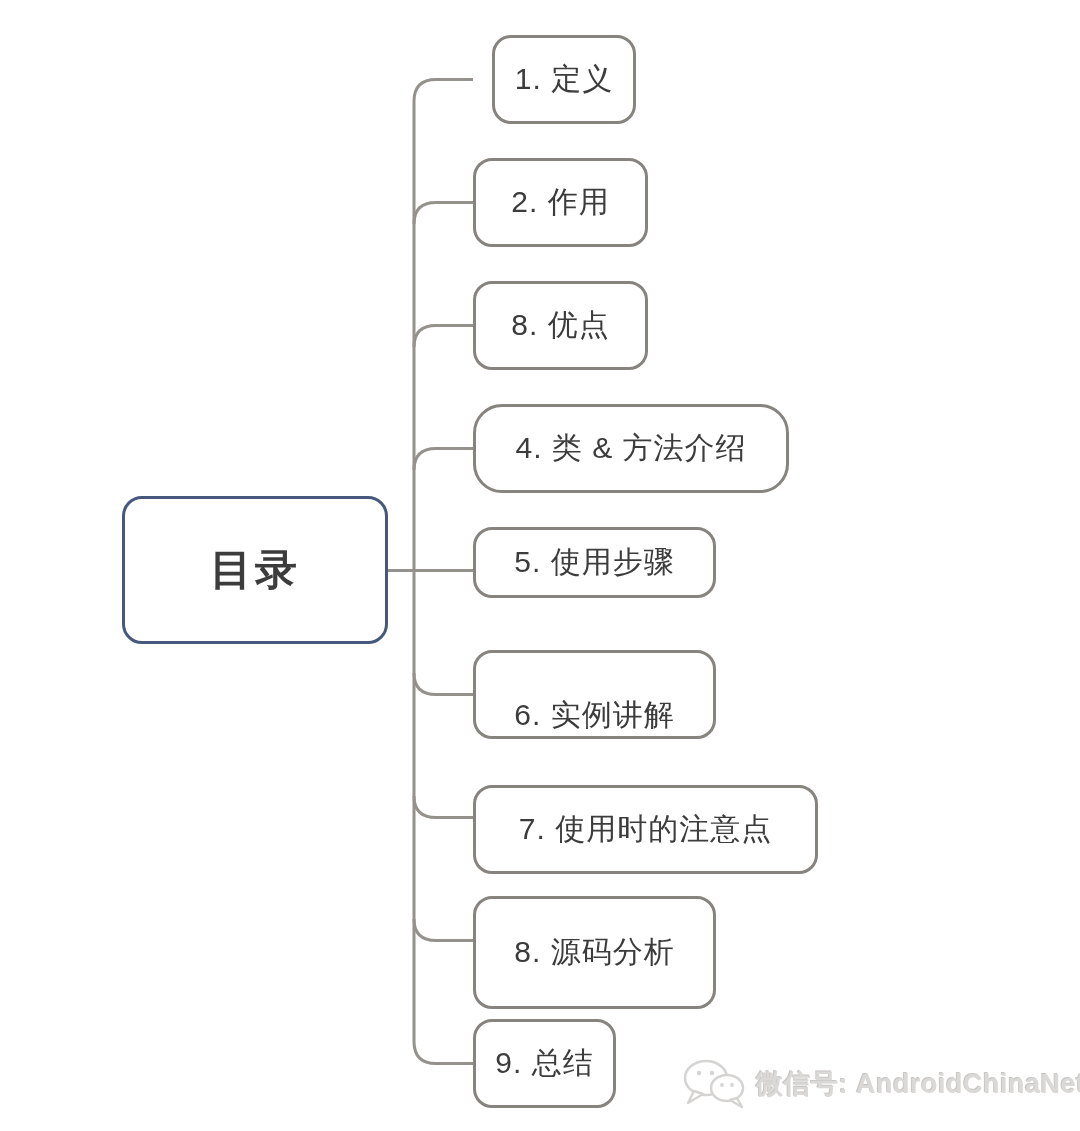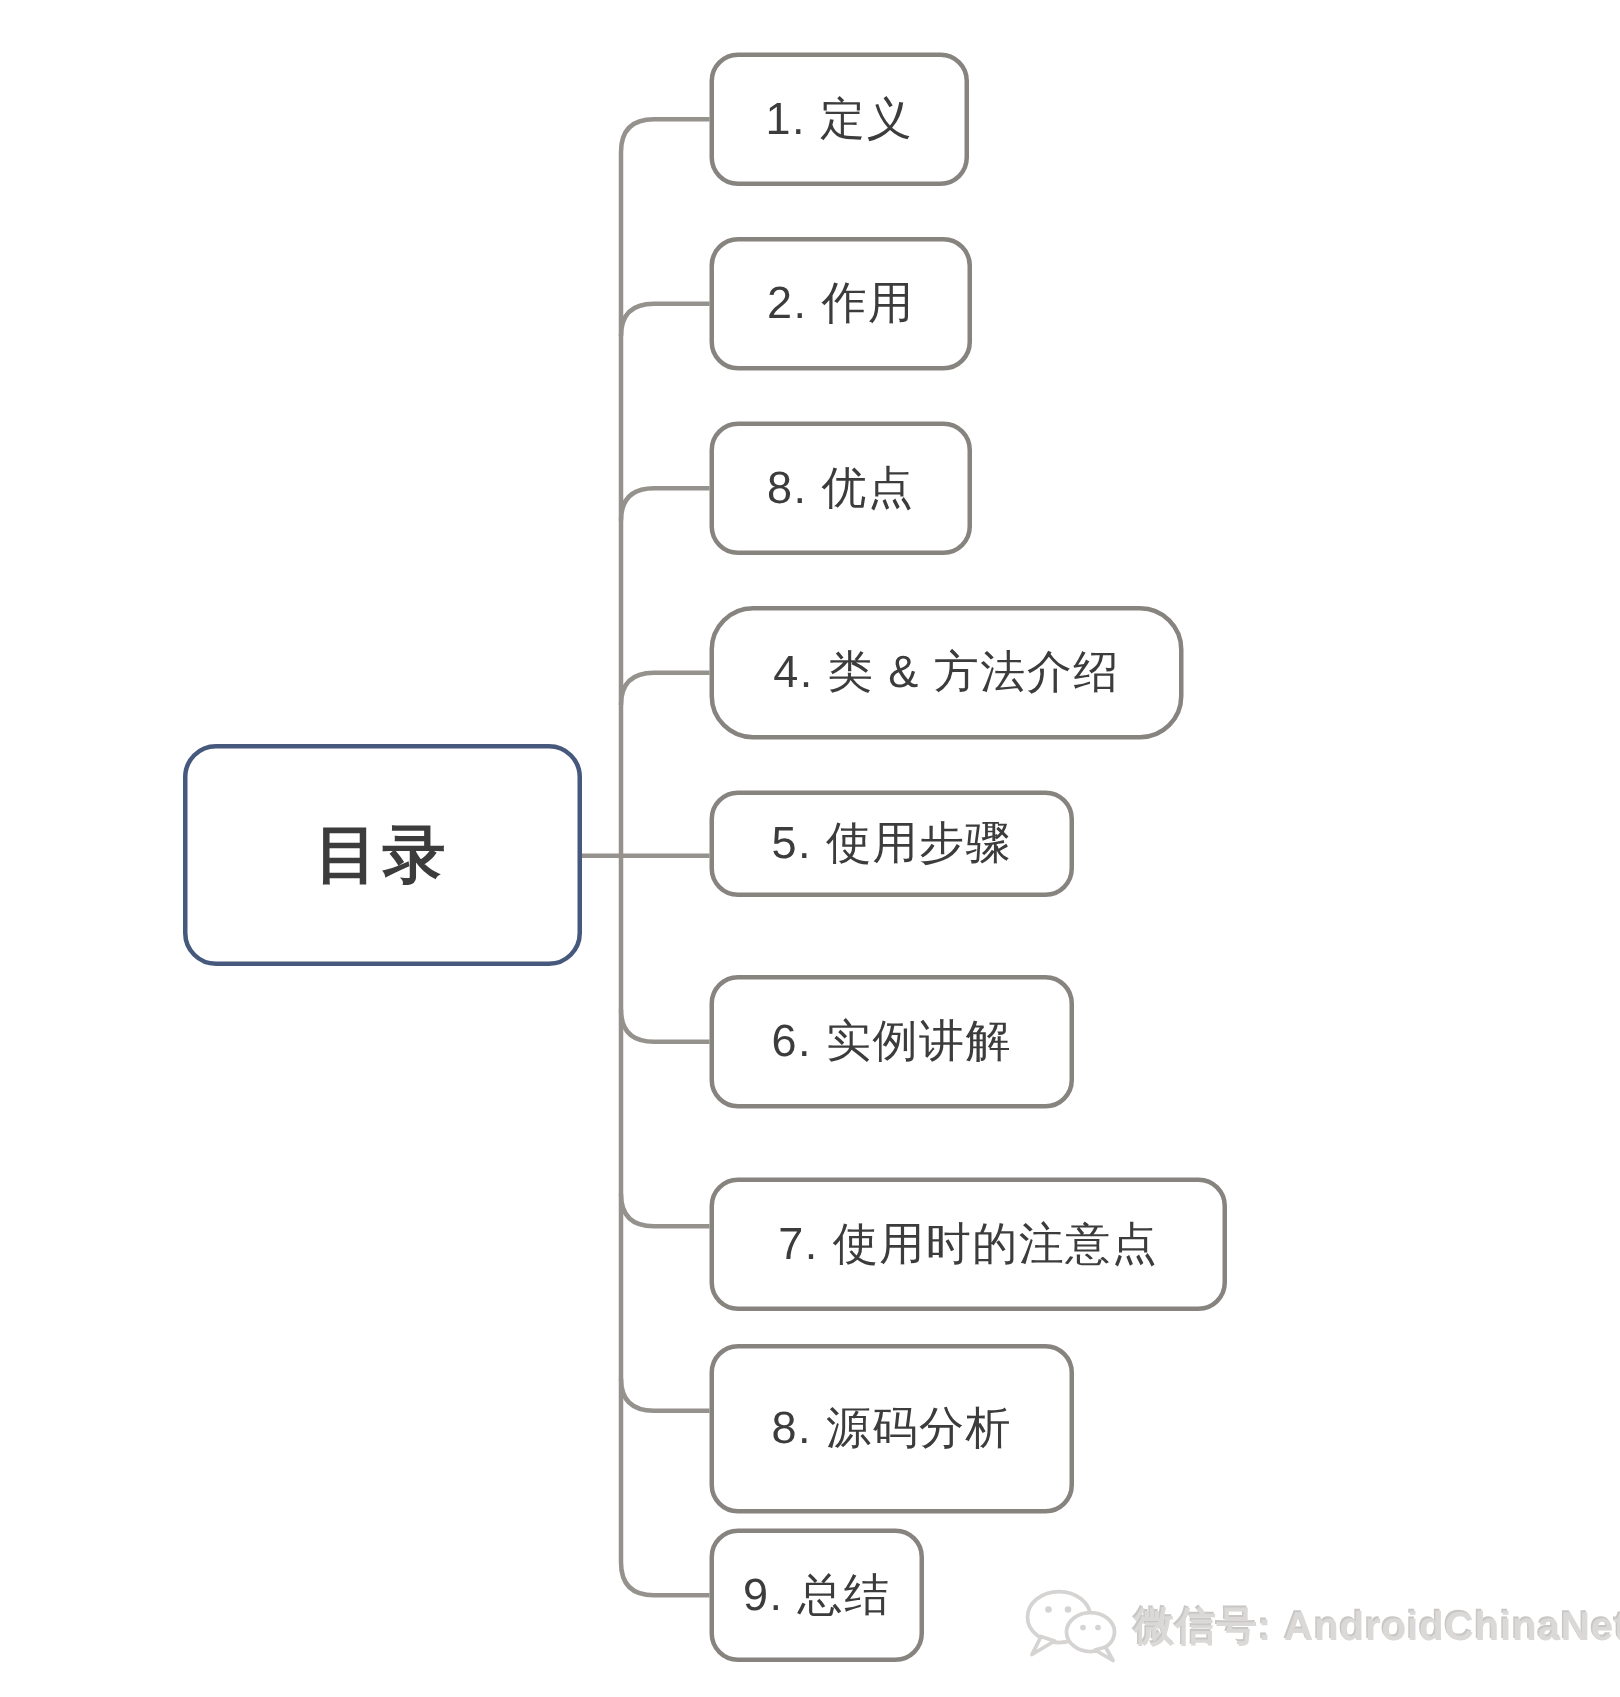--- a/index.html
+++ b/index.html
@@ -72,45 +72,45 @@
     <path class="edge" d="M473 79.5 H436 Q414 79.5 414 101.5 L414 1041.5 Q414 1063.5 436 1063.5 H473"></path>
     <path class="edge" d="M388 570.5 H473"></path>
     <path class="edge" d="M414 224 Q414 202.5 436 202.5 H473"></path>
     <path class="edge" d="M414 347 Q414 325.5 436 325.5 H473"></path>
     <path class="edge" d="M414 470 Q414 448.5 436 448.5 H473"></path>
     <path class="edge" d="M414 673 Q414 694.5 436 694.5 H473"></path>
     <path class="edge" d="M414 796 Q414 817.5 436 817.5 H473"></path>
     <path class="edge" d="M414 919 Q414 940.5 436 940.5 H473"></path>
   </svg>
 
-  <div class="node node-root" style="left:122px;top:496px;width:266px;height:148px;">
+  <div class="node node-root" style="left:122px;top:496px;width:266px;height:148px;border-radius:20px;">
     <span>目录</span>
   </div>
 
-  <div class="node node-child" style="left:473px;top:35px;width:173px;height:89px;">
+  <div class="node node-child" style="left:492px;top:35px;width:144px;height:89px;">
     <span>1. 定义</span>
   </div>
 
   <div class="node node-child" style="left:473px;top:158px;width:175px;height:89px;">
     <span>2. 作用</span>
   </div>
 
   <div class="node node-child" style="left:473px;top:281px;width:175px;height:89px;">
     <span>8. 优点</span>
   </div>
 
   <div class="node node-child" style="left:473px;top:404px;width:316px;height:89px;border-radius:29px;">
     <span>4. 类 &amp; 方法介绍</span>
   </div>
 
   <div class="node node-child" style="left:473px;top:527px;width:243px;height:71px;">
     <span>5. 使用步骤</span>
   </div>
 
-  <div class="node node-child" style="left:473px;top:650px;width:243px;height:89px;">
+  <div class="node node-child" style="left:473px;top:650px;width:243px;height:89px;align-items:flex-end;">
     <span>6. 实例讲解</span>
   </div>
 
   <div class="node node-child" style="left:473px;top:773px;width:345px;height:89px;margin-top:12px;">
     <span>7. 使用时的注意点</span>
   </div>
 
   <div class="node node-child" style="left:473px;top:896px;width:243px;height:113px;">
     <span>8. 源码分析</span>
   </div>

